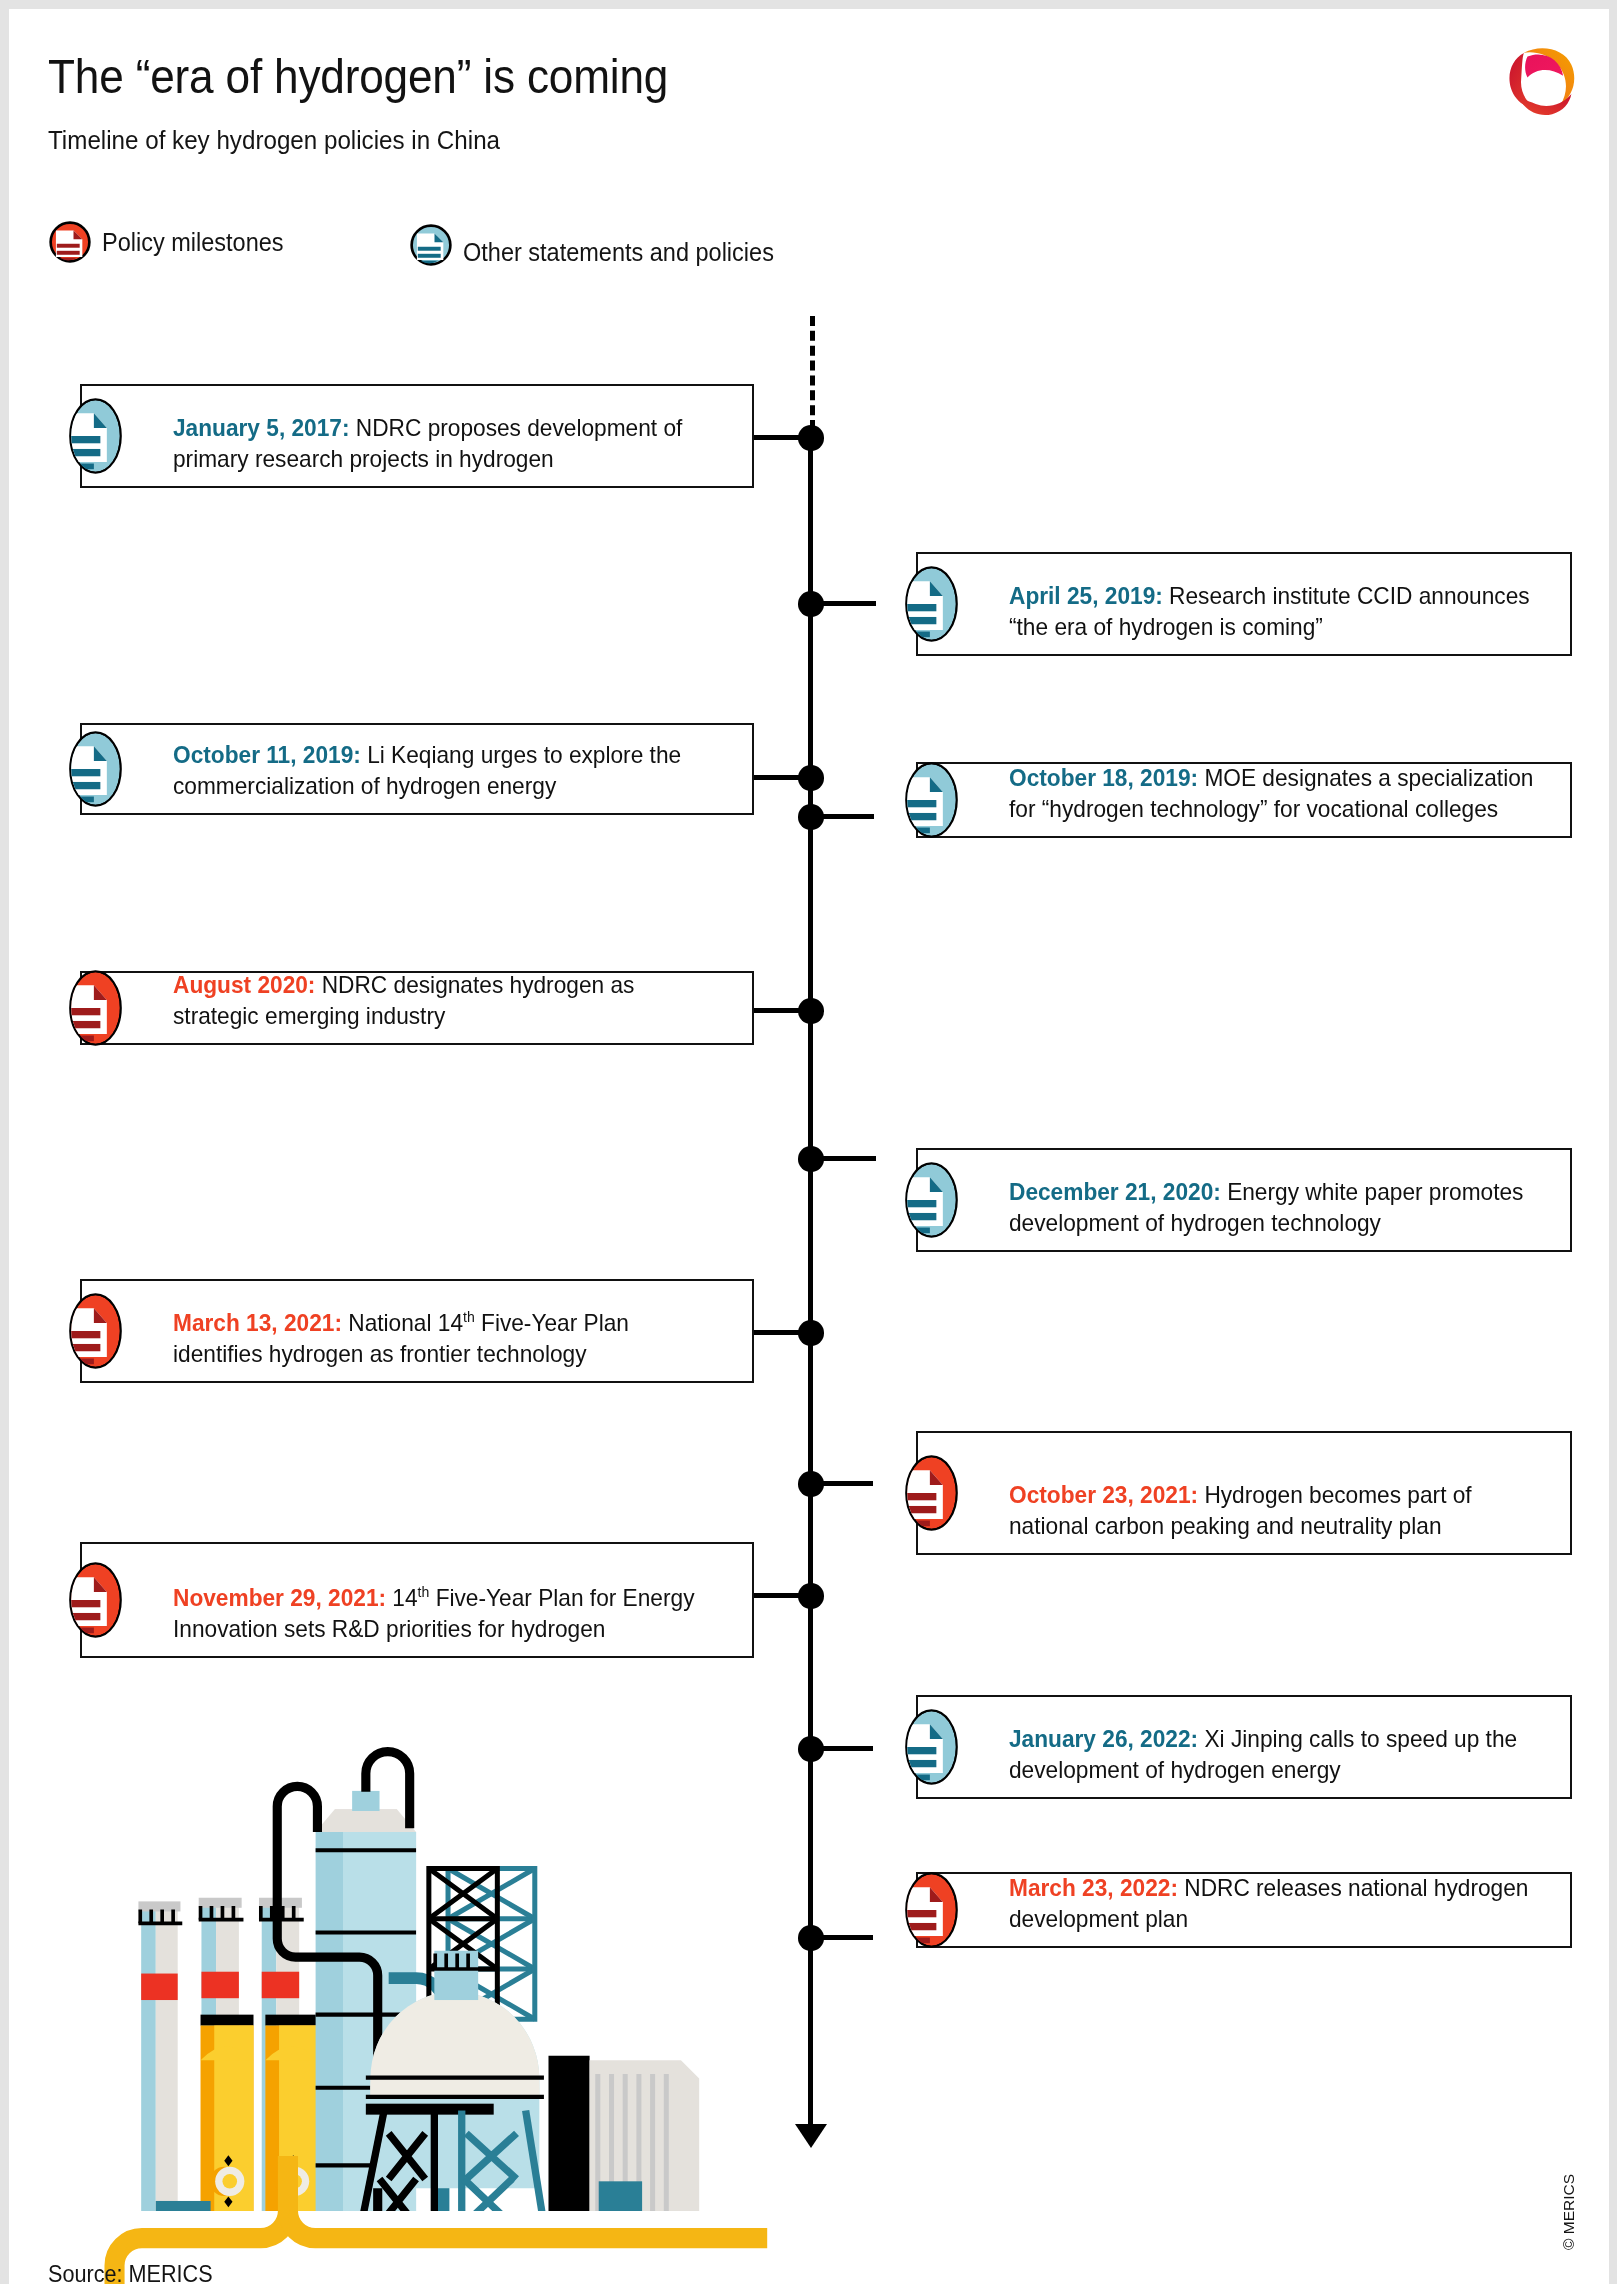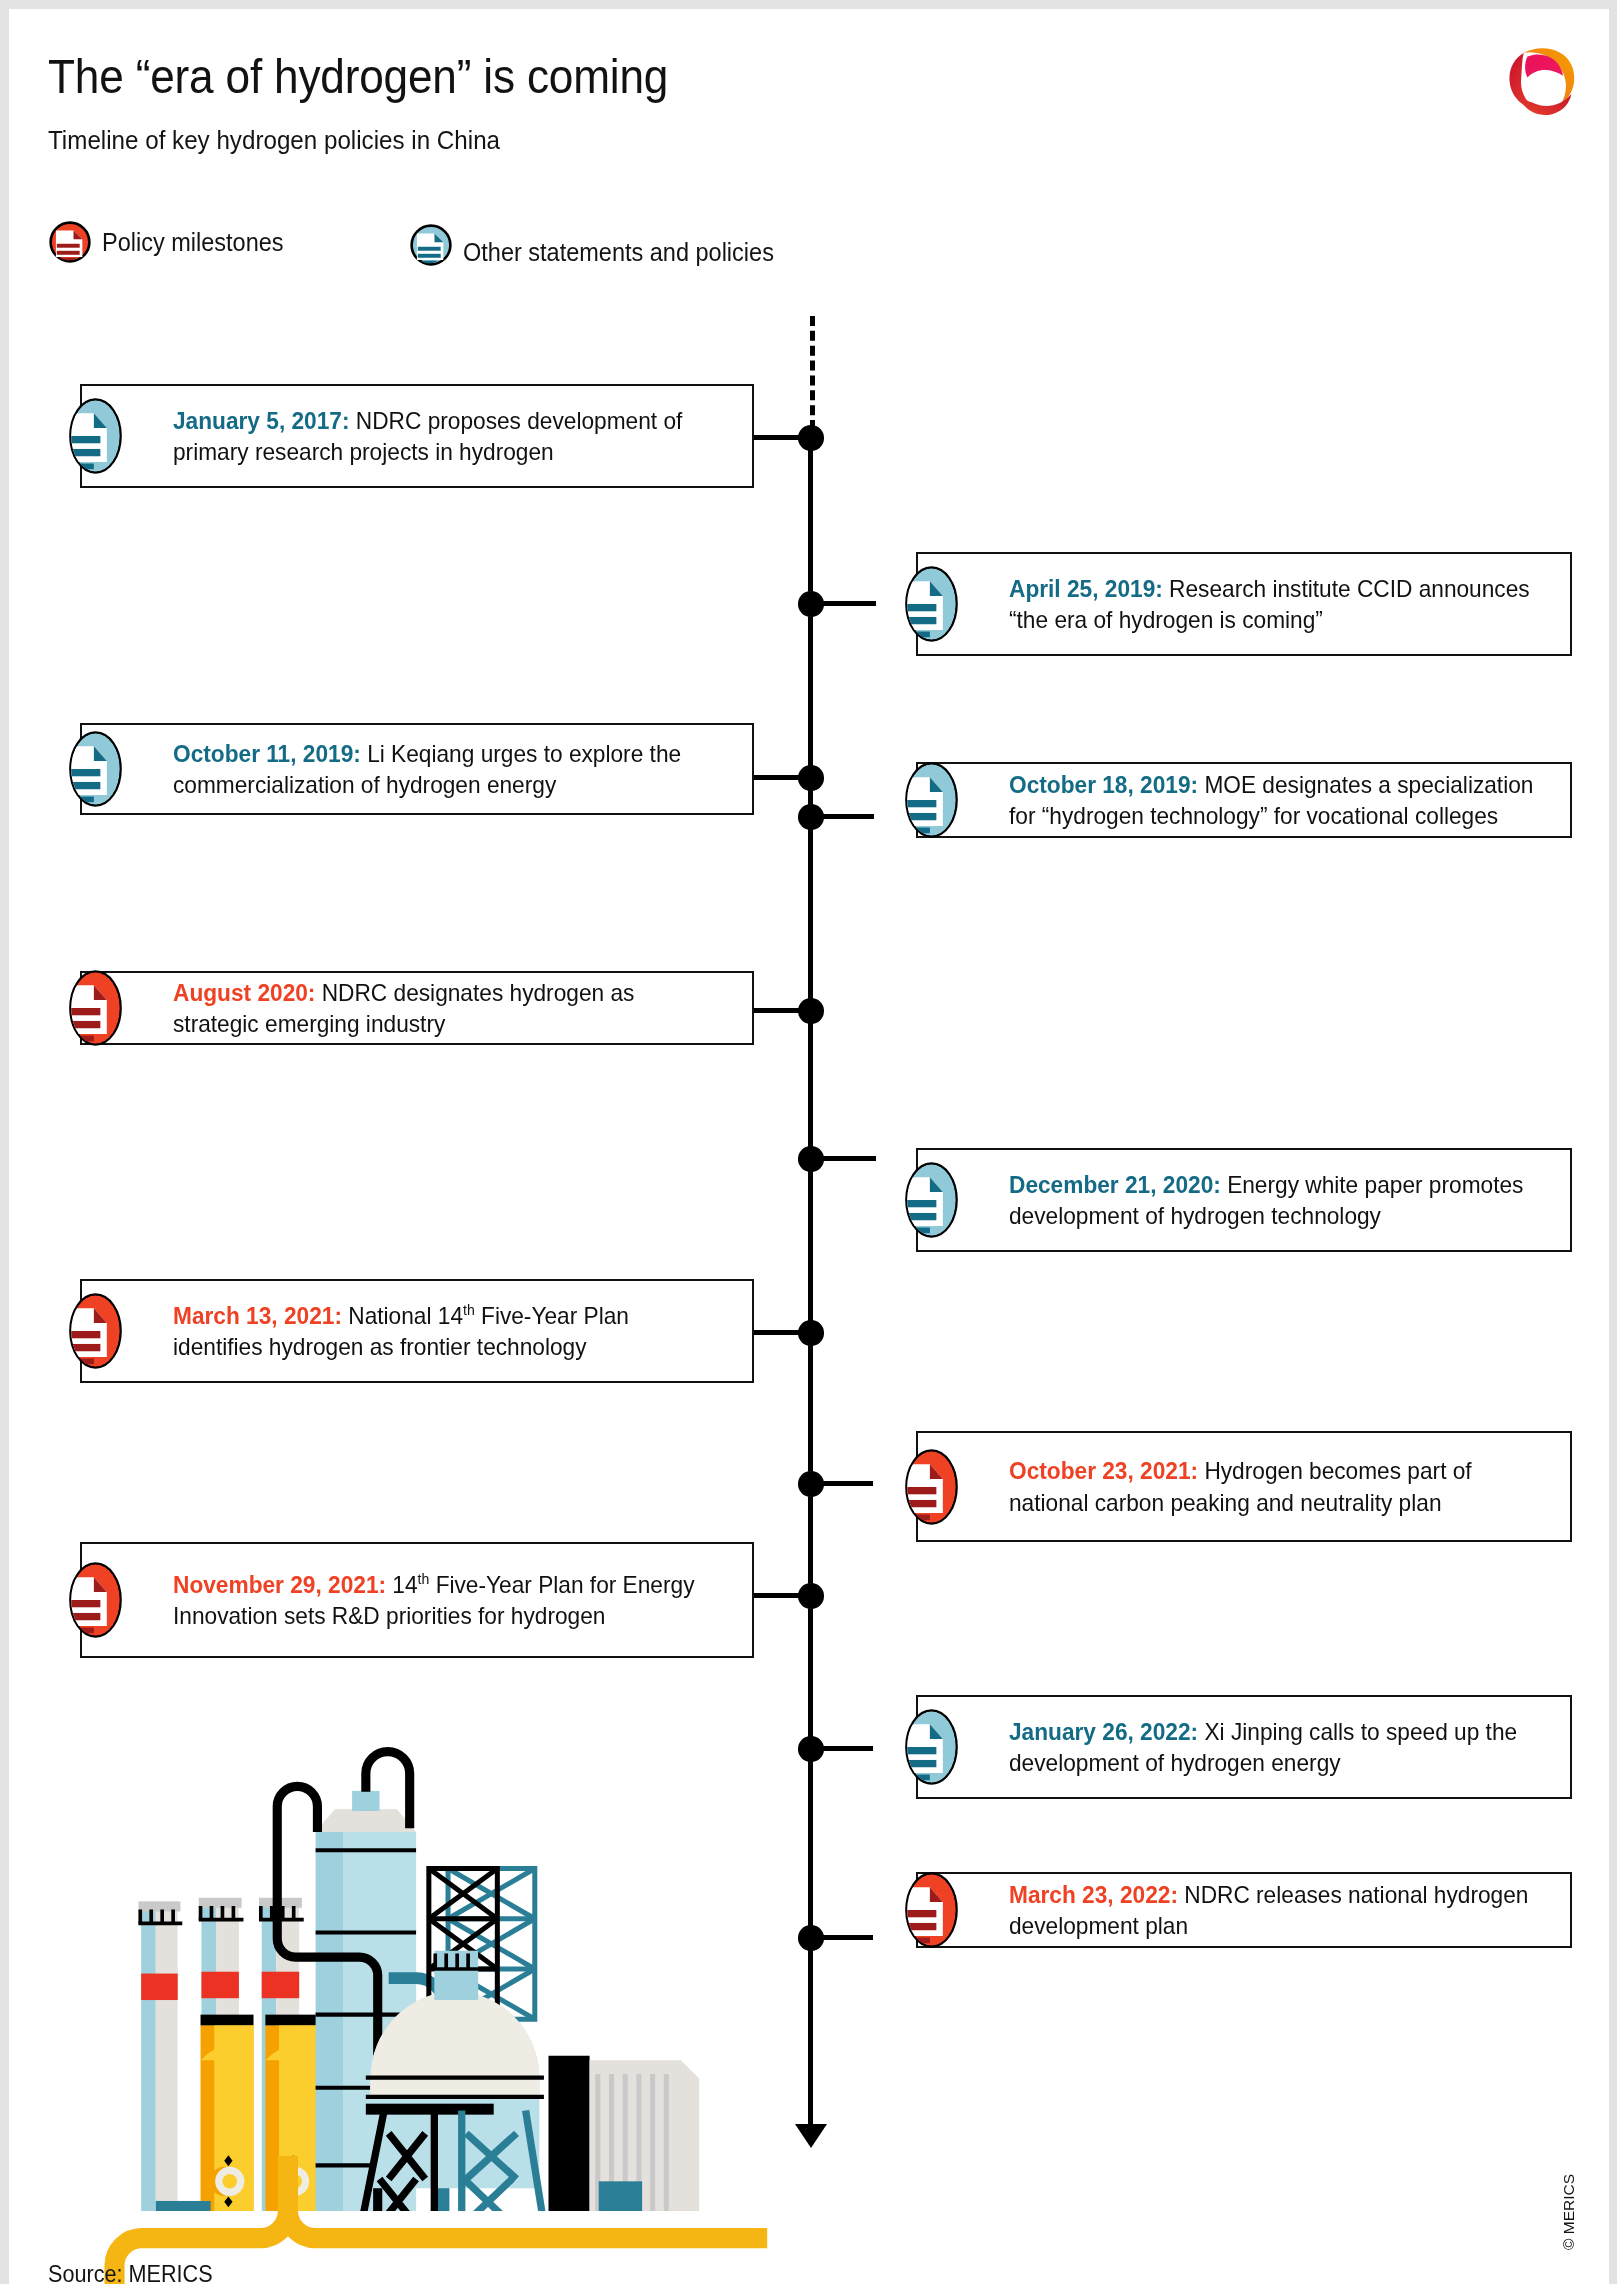--- a/index.html
+++ b/index.html
@@ -74,21 +74,21 @@
     position:absolute;
     border:2.3px solid #111;
     background:#fff;
     box-sizing:border-box;
   }
   .card-inner{
     position:relative;
     height:100%;
     padding:12px 2px 12px 91px;
     box-sizing:border-box;
-    display:flex;align-items:center;
+    display:flex;align-items:flex-end;
   }
   .card .badge{
     position:absolute;left:-27px;top:50%;
     transform:translateY(-50%);
     width:81px;height:81px;
     z-index:4;
   }
   .card-text{
     font-size:24px;line-height:1.30;color:#111;
     transform:scaleX(0.945);transform-origin:left center;
@@ -395,21 +395,21 @@
         </g>
       </svg>
     </span>
     <div class="card-inner">
       <div class="card-text">
         <span class="date blue">December 21, 2020:</span><span> Energy white paper promotes development of hydrogen technology</span>
       </div>
     </div>
   </div>
 
-  <div class="card" style="left:907px;top:1422px;width:656px;height:111px">
+  <div class="card" style="left:907px;top:1422px;width:656px;height:124px">
     <span class="badge">
       <svg width="81" height="81" viewBox="0 0 100 100">
         <ellipse cx="50" cy="50" rx="30" ry="44" fill="#fff" stroke="#000" stroke-width="5"></ellipse>
         <clipPath id="c8">
             <ellipse cx="50" cy="50" rx="30" ry="44"></ellipse>
           </clipPath>
         <g clip-path="url(#c8)">
           <ellipse cx="50" cy="50" rx="30" ry="44" fill="#ef4123"></ellipse>
           <path d="M10,22 H48 L64,40 V82 H10 Z" fill="#fff"></path>
           <path d="M48,22 L64,40 H48 Z" fill="#9e1b1b"></path>

